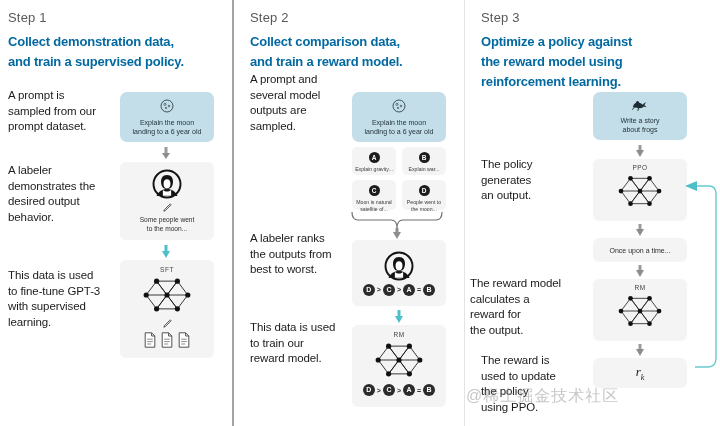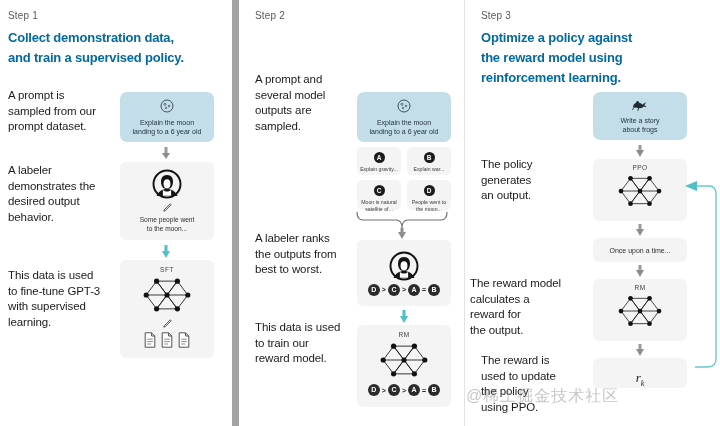--- a/index.html
+++ b/index.html
@@ -7,24 +7,24 @@
     width:720px;height:426px;
     background:#ffffff;
     font-family:"Liberation Sans", sans-serif;
     color:#141414;
     overflow:hidden;
     position:relative;
   }
   .board{position:relative;width:720px;height:426px;display:flex;}
   .col{position:relative;height:426px;box-sizing:border-box;}
   .col1{width:232px;padding:10px 0 0 8px;}
-  .col2{width:232px;padding:10px 0 0 16px;border-left:7px solid #a3a3a3;}
+  .col2{width:232px;padding:10px 0 0 16px;border-left:2px solid #a3a3a3;}
   .col3{width:256px;padding:10px 0 0 16px;border-left:1px solid #e3e3e3;}
 
-  .step-label{font-size:10px;color:#595959;letter-spacing:.2px;margin:0 0 7px 0;}
+  .step-label{font-size:13px;color:#595959;letter-spacing:.2px;margin:0 0 7px 0;}
   .step-title{font-size:13px;font-weight:bold;line-height:20px;color:#0369a1;letter-spacing:-.2px;margin:0;max-width:205px;}
 
   .body-text{font-size:11.5px;line-height:15.5px;color:#1b1b1b;letter-spacing:-.1px;position:absolute;}
 
   .card{position:absolute;box-sizing:border-box;}
   .prompt-card{
     background:#c3dee9;border-radius:7px;
     display:flex;flex-direction:column;align-items:center;justify-content:center;
     color:#24343b;
   }
@@ -156,20 +156,22 @@
             <path d="M2 1 h8 l4 4 v14 h-12 z" fill="#fff" stroke="#4b4b4b" stroke-width="1.2"></path>
             <path d="M10 1 v4 h4" fill="none" stroke="#4b4b4b" stroke-width="1.2"></path>
             <path d="M4.5 9 h7 M4.5 12 h7 M4.5 15 h5" stroke="#6d6d6d" stroke-width="1"></path>
           </svg>
       </span>
     </div>
   </div>
 
   <div class="col col2">
     <div class="step-label">Step 2</div>
+    <div class="step-title" style="white-space:pre-line">Collect comparison data,
+and train a reward model.</div>
 
     <div class="body-text" style="left:16px;top:72px;white-space:pre-line">A prompt and
 several model
 outputs are
 sampled.</div>
     <div class="body-text" style="left:16px;top:231px;white-space:pre-line">A labeler ranks
 the outputs from
 best to worst.</div>
     <div class="body-text" style="left:16px;top:320px;white-space:pre-line">This data is used
 to train our
@@ -368,21 +370,21 @@
       </span>
     </div>
 
     <div style="position:absolute;left:170px;top:344px;">
       <svg width="10" height="12">
           <path d="M5 0 L5 6" stroke="#9a9a9a" stroke-width="3"></path>
           <path d="M1 5 L9 5 L5 12 Z" fill="#8d8d8d"></path>
         </svg>
     </div>
 
-    <div class="card gray-card" style="left:128px;top:358px;width:94px;height:30px;justify-content:flex-end;">
+    <div class="card gray-card" style="left:128px;top:358px;width:94px;height:30px;">
       <div class="rk"><span>r</span><sub>k</sub></div>
     </div>
 
     <div style="position:absolute;left:212px;top:178px;">
       <svg width="44" height="200">
         <path d="M14 8 L32 8 q7 0 7 8 L39 180 q0 9-8 9 L18 189" fill="none" stroke="#4cbfc8" stroke-width="1.4" opacity=".85"></path>
         <path d="M20 3 L20 13 L8 8 Z" fill="#4cbfc8"></path>
       </svg>
     </div>
   </div>

